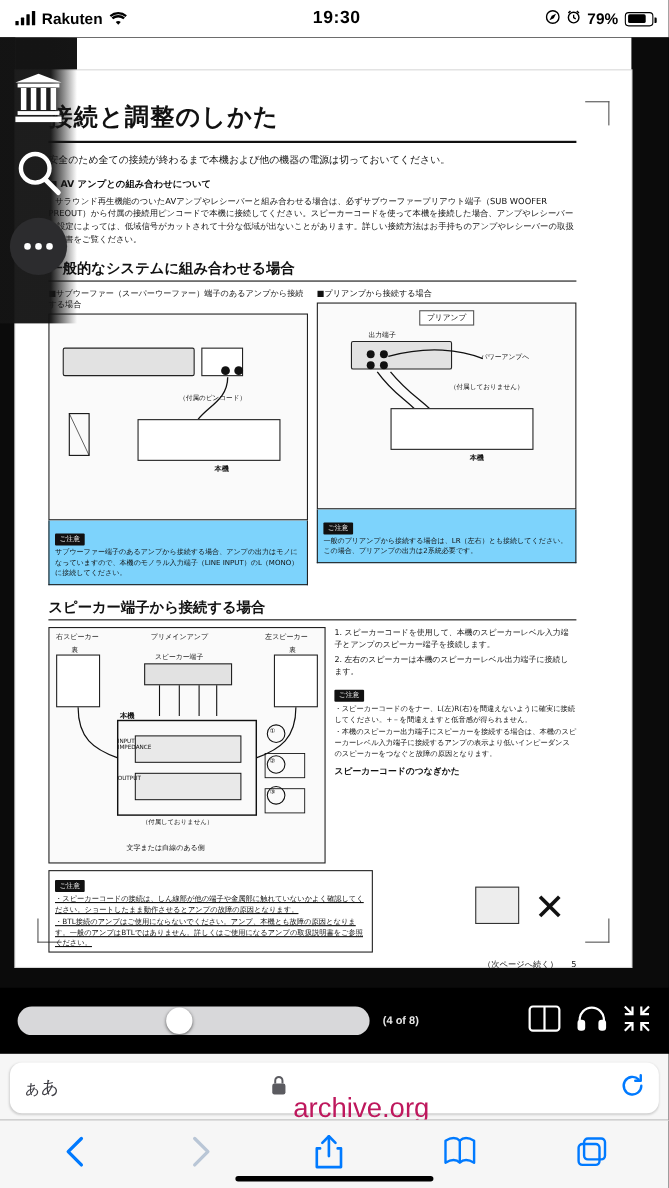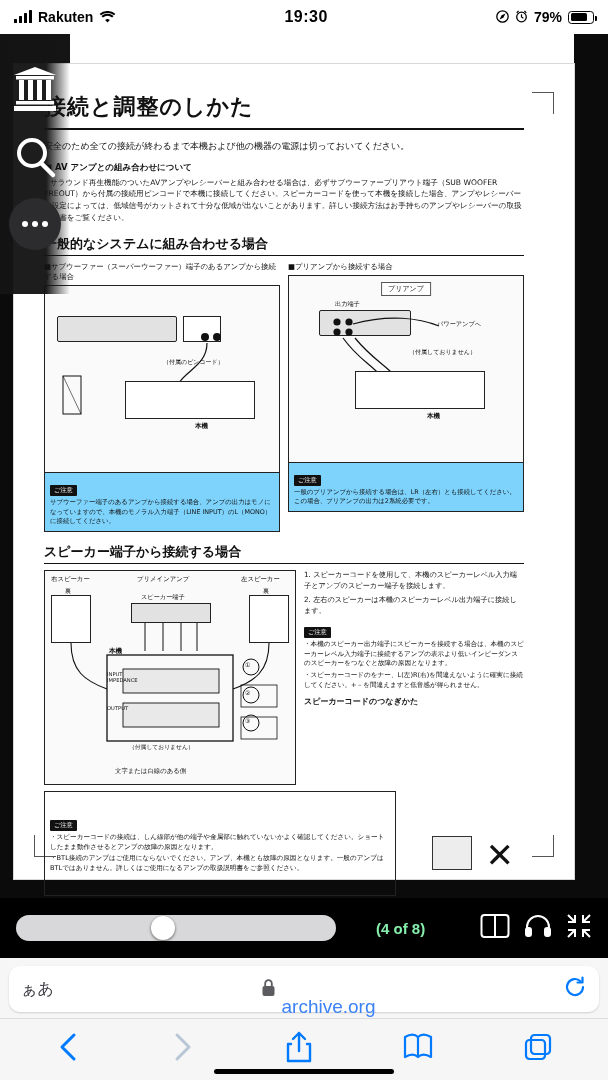--- a/index.html
+++ b/index.html
@@ -124,21 +124,21 @@
     flex: 0 0 252px; border:1px solid #222; background:#fafafa;
     height: 215px; position: relative; overflow:hidden;
   }
   .rightcol { flex:1; }
   .ol { font-size:7.2px; line-height:1.5; }
   .ol li { margin-bottom:3px; list-style:none; }
   .sub-h { font-size:8px; font-weight:bold; margin:6px 0 3px; }
   .bul { font-size:6.6px; line-height:1.45; }
   .bul li { list-style:none; margin-bottom:2px; }
   .footer-note {
-    margin-top:6px; border:1px solid #222; padding:20px 5px; width: 352px;
+    margin-top:6px; border:1px solid #222; padding:0 5px; width: 295px; text-decoration: underline;
   }
   .pagefoot {
     position:absolute; right:0; bottom:-16px; font-size:7.5px;
   }
   .bigx {
     position:absolute; right: 10px; bottom: 24px; font-size: 34px;
     font-weight:bold; line-height:1; color:#111;
   }
   .warnicon {
     position:absolute; right: 52px; bottom: 26px; width:40px; height:34px;
@@ -165,35 +165,35 @@
     display:flex; align-items:center; gap: 12px;
     padding: 0 16px;
   }
   .slider { position:relative; flex: 0 0 320px; height: 26px; display:flex; align-items:center; }
   .slider-track { width:100%; height:26px; background:#d8d8da; border-radius:13px; }
   .slider-knob {
     position:absolute; left: 135px; top:1px;
     width:24px; height:24px; border-radius:50%; background:#fff;
     box-shadow:0 1px 3px rgba(0,0,0,.6);
   }
-  .pagecount { color:#86efac; font-size:15px; font-weight:600; white-space:nowrap;margin-left:28px; }
+  .pagecount { color:#e5e5e5; font-size:10px; font-weight:600; white-space:nowrap; }
   .tb-icons { display:flex; align-items:center; gap: 14px; margin-left: auto; color:#fff; }
 
   
   .urlbar-wrap {
     flex: 0 0 auto; background:#f6f6f6; padding: 8px 9px 6px;
   }
   .urlbar {
     height: 46px; background:#fff; border-radius:11px;
     display:flex; align-items:center; padding: 0 12px; gap: 8px;
     box-shadow: 0 1px 2px rgba(0,0,0,.16);
   }
   .aa { font-size:16px; color:#3c3c43; width: 52px; }
   .url-center { flex:1; display:flex; align-items:center; justify-content:center; gap:6px; }
-  .url-text { font-size:19px; color:#3b82f6;margin-top:36px; }
+  .url-text { font-size:25px; color:#be185d;margin-top:36px; }
   .reload { color:#007aff; }
 
   
   .bottomnav {
     flex: 0 0 auto; height: 62px; background:#f6f6f6;
     display:flex; align-items:center; justify-content:space-around;
     padding: 0 10px 6px;
     border-top: .5px solid #dcdcdc;
   }
   .nav-ico { color:#007aff; display:flex; align-items:center; justify-content:center; }
@@ -356,22 +356,22 @@
           <div style="position:absolute;left:70px;top:196px;font-size:6.4px;">文字または白線のある側</div>
         </div>
 
         <div class="rightcol">
           <ul class="ol">
             <li>1. スピーカーコードを使用して、本機のスピーカーレベル入力端子とアンプのスピーカー端子を接続します。</li>
             <li>2. 左右のスピーカーは本機のスピーカーレベル出力端子に接続します。</li>
           </ul>
           <span class="note-badge">ご注意</span>
           <ul class="bul">
+            <li>・スピーカーコードのをナー、L(左)R(右)を間違えないように確実に接続してください。+－を間違えますと低音感が得られません。</li>
             <li>・本機のスピーカー出力端子にスピーカーを接続する場合は、本機のスピーカーレベル入力端子に接続するアンプの表示より低いインピーダンスのスピーカーをつなぐと故障の原因となります。</li>
-            <li>・スピーカーコードのをナー、L(左)R(右)を間違えないように確実に接続してください。+－を間違えますと低音感が得られません。</li>
           </ul>
           <div class="sub-h">スピーカーコードのつなぎかた</div>
         </div>
       </div>
 
       <div class="footer-note">
         <span class="note-badge">ご注意</span>
         <ul class="bul">
           <li>・スピーカーコードの接続は、しん線部が他の端子や金属部に触れていないかよく確認してください。ショートしたまま動作させるとアンプの故障の原因となります。</li>
           <li>・BTL接続のアンプはご使用にならないでください。アンプ、本機とも故障の原因となります。一般のアンプはBTLではありません。詳しくはご使用になるアンプの取扱説明書をご参照ください。</li>

